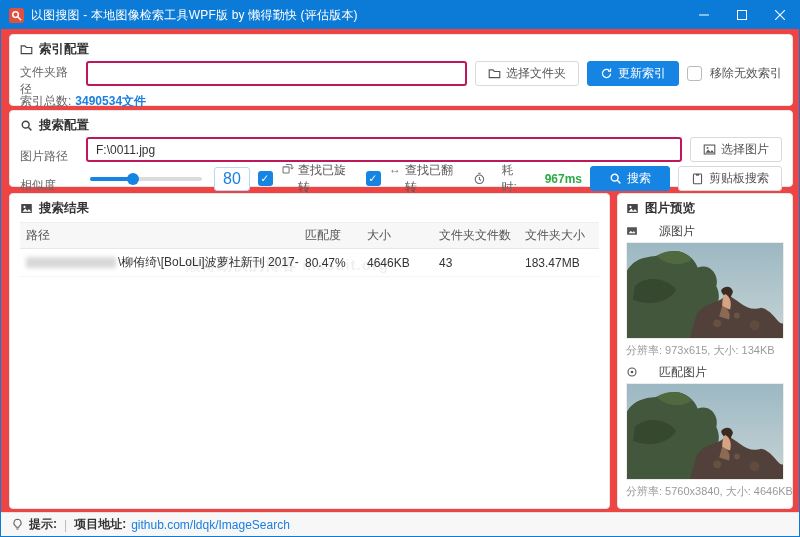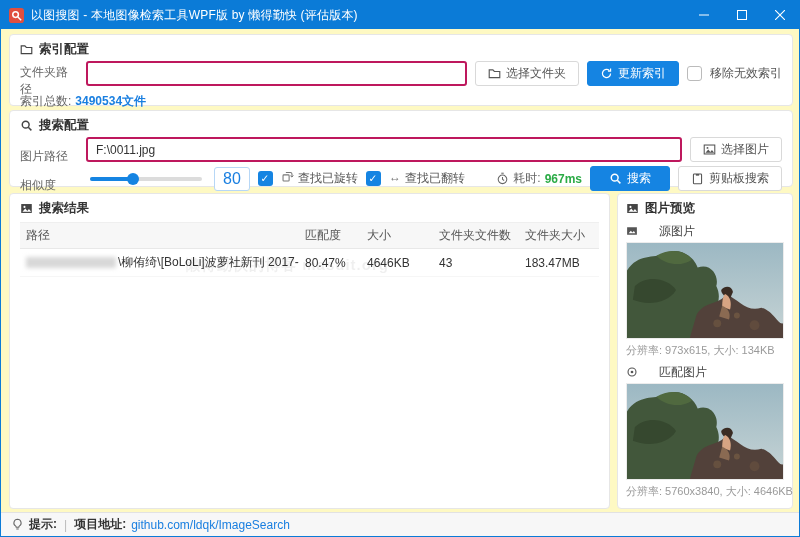--- a/index.html
+++ b/index.html
@@ -4,21 +4,21 @@
 <style>
   :root{
     --accent:#1584e2;
     --titlebar:#0b7bd7;
     --link:#1a7fe0;
     --green:#2bab46;
   }
   *{box-sizing:border-box;margin:0;padding:0;}
   html,body{width:800px;height:537px;}
   body{font-family:"Liberation Sans","DejaVu Sans",sans-serif;font-size:12px;color:#333;background:#fff;}
-  .app{position:relative;width:800px;height:537px;background:#fef9c3;border:1px solid var(--titlebar);overflow:hidden;}
+  .app{position:relative;width:800px;height:537px;background:#ef4444;border:1px solid var(--titlebar);overflow:hidden;}
 
   
   .titlebar{position:absolute;top:0;left:0;right:0;height:28px;background:var(--titlebar);display:flex;align-items:center;color:#fff;padding-left:8px;}
   .titlebar .app-icon{width:15px;height:15px;margin-right:7px;display:flex;}
   .titlebar .title{font-size:12px;letter-spacing:.2px;}
   .win-controls{margin-left:auto;display:flex;height:28px;}
   .win-btn{width:38px;height:28px;display:flex;align-items:center;justify-content:center;}
   .win-btn svg{display:block;}
 
   
@@ -52,21 +52,21 @@
   .slider-track{position:absolute;top:5px;left:0;right:0;height:4px;background:#dcdcdc;border-radius:2px;}
   .slider-fill{position:absolute;top:5px;left:0;width:38%;height:4px;background:var(--accent);border-radius:2px;}
   .slider-handle{position:absolute;top:1px;left:38%;width:12px;height:12px;margin-left:-6px;background:var(--accent);border-radius:50%;}
   .num-input{width:36px;height:24px;border:1px solid #b7d7f6;border-radius:3px;text-align:center;color:var(--link);font-size:16px;font-family:inherit;outline:none;}
 
   .opt{display:flex;align-items:flex-start;gap:4px;color:#555;}
   .opt svg{color:#777;}
   .flip-glyph{color:#777;font-size:12px;}
 
   .right-group{margin-left:auto;display:flex;align-items:center;gap:8px;}
-  .elapsed{display:flex;align-items:center;gap:4px;color:#666;}
+  .elapsed{display:flex;align-items:center;gap:16px;color:#666;}
   .elapsed .val{color:var(--green);font-weight:bold;}
 
   
   .results-table{width:100%;border-collapse:collapse;margin-top:5px;table-layout:fixed;}
   .results-table th{font-weight:normal;text-align:left;color:#555;background:#f7f7f7;border-top:1px solid #efefef;border-bottom:1px solid #e8e8e8;padding:4px 6px;font-size:12px;}
   .results-table td{padding:5px 6px;color:#333;font-size:12px;border-bottom:1px solid #f6f6f6;white-space:nowrap;overflow:hidden;}
   .col-path{width:auto;}
   .col-match{width:62px;}
   .col-size{width:72px;}
   .col-count{width:86px;}

